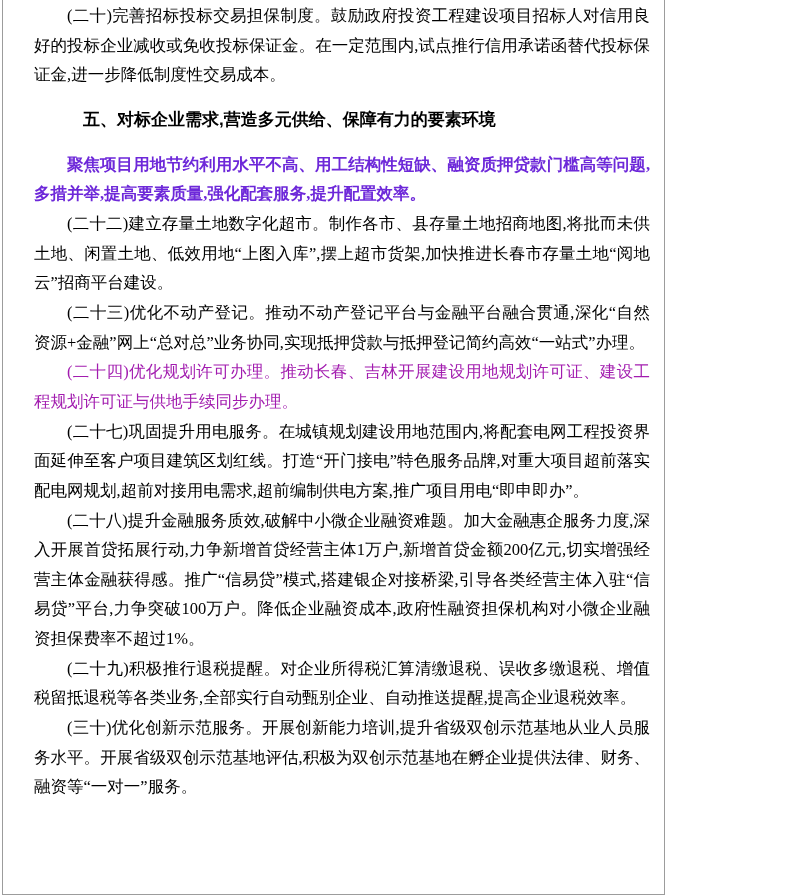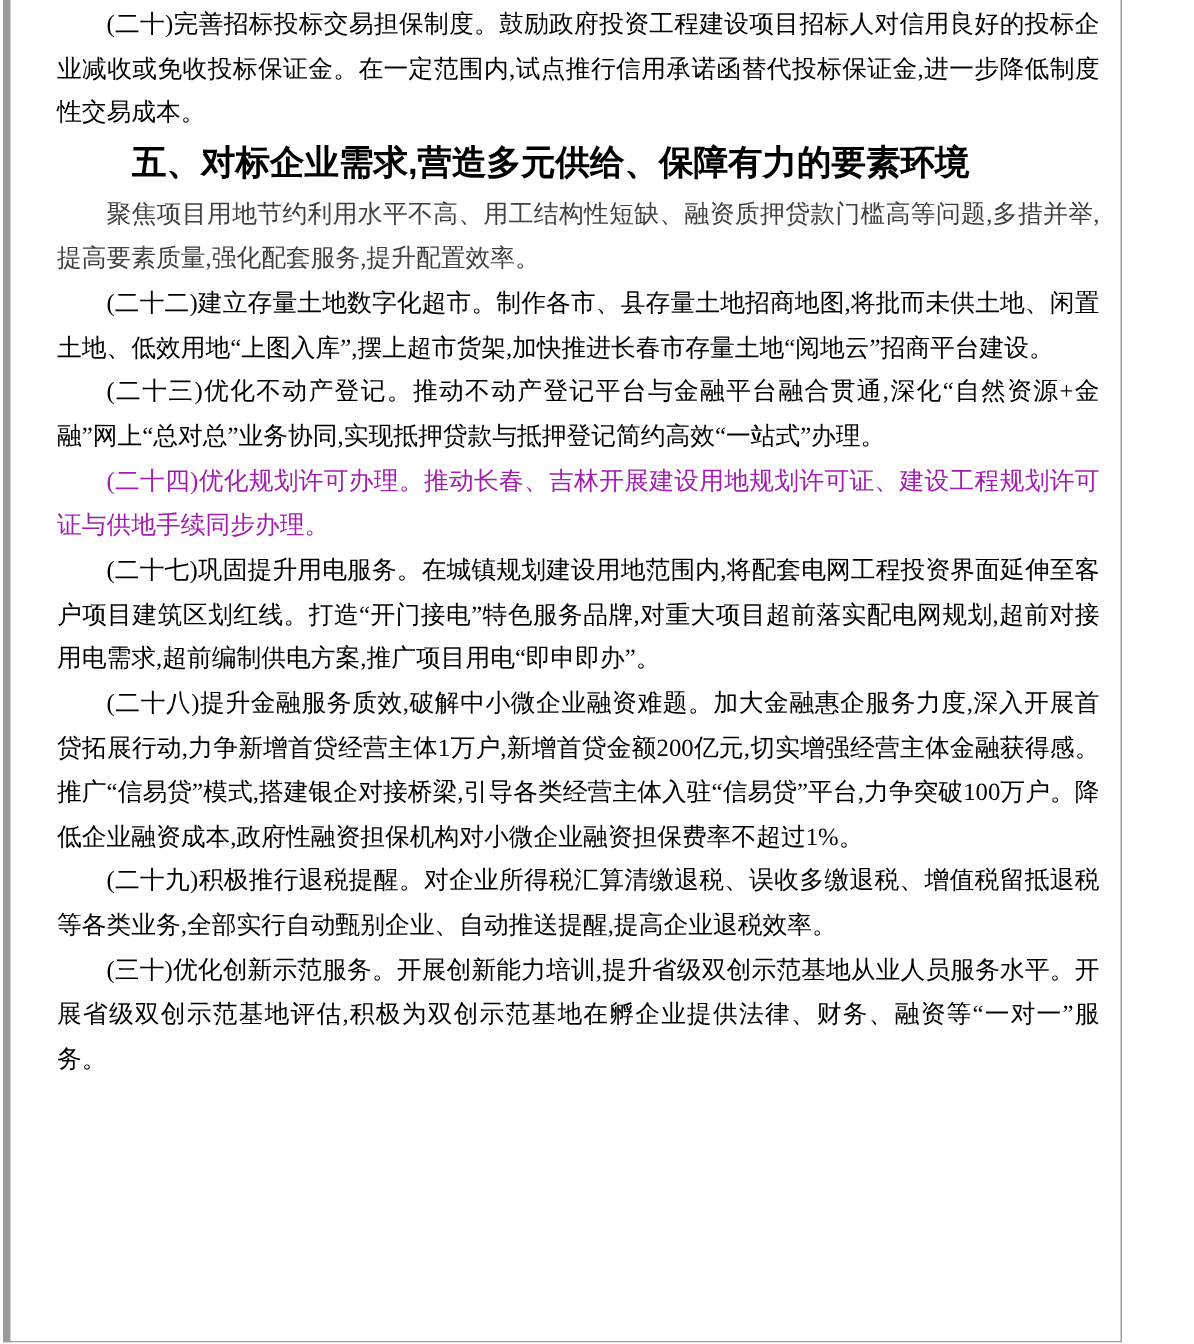--- a/index.html
+++ b/index.html
@@ -4,24 +4,24 @@
 <style>
   html, body {
     margin: 0;
     padding: 0;
     background: #ffffff;
     width: 796px;
   }
   .doc-page {
     box-sizing: border-box;
     margin-left: 2px;
-    width: 746px;
+    width: 663px;
     min-height: 895px;
     background: #ffffff;
-    border-left: 5px solid #000000;
+    border-left: 1px solid #000000;
     border-right: 1px solid #9c9c9c;
     border-bottom: 1px solid #aeaeae;
     padding: 1px 14px 8px 31px;
     overflow: hidden;
   }
   .doc-body {
     width: 100%;
   }
   p.body-para {
     margin: 0;
@@ -29,40 +29,40 @@
     color: #000000;
     font-family: "Liberation Serif", "DejaVu Serif", serif;
     font-size: 16.5px;
     line-height: 29.65px;
     text-align: justify;
     text-justify: inter-ideograph;
     text-indent: 2em;
     word-break: break-all;
   }
   p.heading-para {
-    margin: 4px;
+    margin: 15px;
     padding: 0;
     color: #000000;
     font-family: "Liberation Sans", "DejaVu Sans", sans-serif;
     font-weight: 700;
-    font-size: 23px;
+    font-size: 17px;
     line-height: 29.65px;
     text-align: justify;
     text-indent: 2em;
     word-break: break-all;
   }
 </style>
 </head>
 <body>
 
 <div class="doc-page" style="background: rgb(255, 255, 255); border-color: rgb(156, 156, 156);">
   <div class="doc-body" id="doc-body">
       <p class="body-para" style="color: rgb(0, 0, 0);">(二十)完善招标投标交易担保制度。鼓励政府投资工程建设项目招标人对信用良好的投标企业减收或免收投标保证金。在一定范围内,试点推行信用承诺函替代投标保证金,进一步降低制度性交易成本。</p>
       <p class="heading-para" style="color: rgb(0, 0, 0);">五、对标企业需求,营造多元供给、保障有力的要素环境</p>
-      <p class="body-para" style="color: #404040;">聚焦项目用地节约利用水平不高、用工结构性短缺、融资质押贷款门槛高等问题,多措并举,提高要素质量,强化配套服务,提升配置效率。</p>
+      <p class="body-para" style="color: #6d28d9; font-weight: bold;">聚焦项目用地节约利用水平不高、用工结构性短缺、融资质押贷款门槛高等问题,多措并举,提高要素质量,强化配套服务,提升配置效率。</p>
       <p class="body-para" style="color: rgb(0, 0, 0);">(二十二)建立存量土地数字化超市。制作各市、县存量土地招商地图,将批而未供土地、闲置土地、低效用地“上图入库”,摆上超市货架,加快推进长春市存量土地“阅地云”招商平台建设。</p>
       <p class="body-para" style="color: rgb(0, 0, 0);">(二十三)优化不动产登记。推动不动产登记平台与金融平台融合贯通,深化“自然资源+金融”网上“总对总”业务协同,实现抵押贷款与抵押登记简约高效“一站式”办理。</p>
       <p class="body-para" style="color: #a21caf;">(二十四)优化规划许可办理。推动长春、吉林开展建设用地规划许可证、建设工程规划许可证与供地手续同步办理。</p>
       <p class="body-para" style="color: rgb(0, 0, 0);">(二十七)巩固提升用电服务。在城镇规划建设用地范围内,将配套电网工程投资界面延伸至客户项目建筑区划红线。打造“开门接电”特色服务品牌,对重大项目超前落实配电网规划,超前对接用电需求,超前编制供电方案,推广项目用电“即申即办”。</p>
       <p class="body-para" style="color: rgb(0, 0, 0);">(二十八)提升金融服务质效,破解中小微企业融资难题。加大金融惠企服务力度,深入开展首贷拓展行动,力争新增首贷经营主体1万户,新增首贷金额200亿元,切实增强经营主体金融获得感。推广“信易贷”模式,搭建银企对接桥梁,引导各类经营主体入驻“信易贷”平台,力争突破100万户。降低企业融资成本,政府性融资担保机构对小微企业融资担保费率不超过1%。</p>
       <p class="body-para" style="color: rgb(0, 0, 0);">(二十九)积极推行退税提醒。对企业所得税汇算清缴退税、误收多缴退税、增值税留抵退税等各类业务,全部实行自动甄别企业、自动推送提醒,提高企业退税效率。</p>
       <p class="body-para" style="color: rgb(0, 0, 0);">(三十)优化创新示范服务。开展创新能力培训,提升省级双创示范基地从业人员服务水平。开展省级双创示范基地评估,积极为双创示范基地在孵企业提供法律、财务、融资等“一对一”服务。</p>
     </div>
 </div>
 

